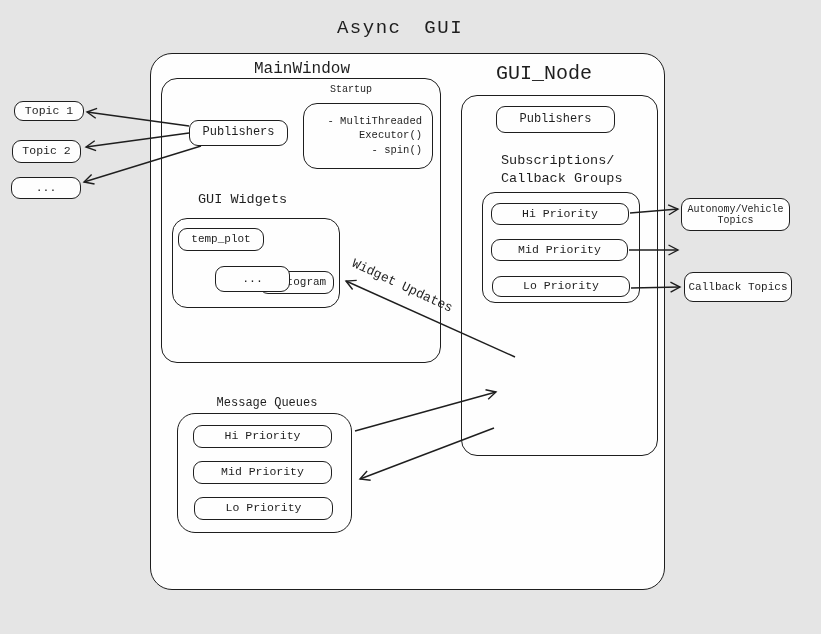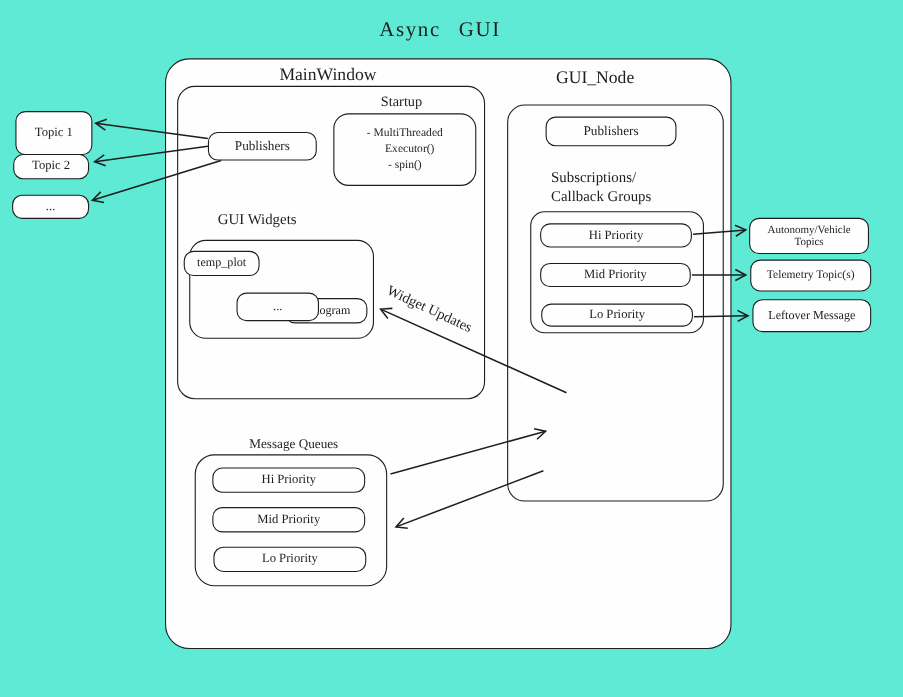--- a/index.html
+++ b/index.html
@@ -1,65 +1,65 @@
 <!DOCTYPE html>
 <html><head>
 <meta charset="utf-8">
 <style>
   html,body { margin:0; padding:0; }
   body { background:#ffffff; }
   .canvas {
     position:relative; width:821px; height:634px;
-    background:#5eead4; overflow:hidden;
-    font-family:Liberation Serif, serif; color:#1e1e1e;
+    background:#e5e5e5; overflow:hidden;
+    font-family:Liberation Mono, monospace; color:#1e1e1e;
   }
   .box {
     position:absolute; box-sizing:border-box;
     border:1.5px solid #1e1e1e; border-radius:9px;
     background:#fefefe;
     display:flex; align-items:center; justify-content:center;
     font-size:11.5px; line-height:1.1; text-align:center;
   }
   .container { border-radius:16px; }
   .label { position:absolute; white-space:nowrap; }
   .arrows { position:absolute; left:0; top:0; pointer-events:none; }
 
   #t-title { left:330px; top:17px; width:140px; text-align:center; font-size:19px; letter-spacing:1.5px; word-spacing:10px; }
   #b-outer { left:150px; top:53px; width:515px; height:537px; border-radius:22px; }
   #l-mainwindow { left:254px; top:60px; width:122px; font-size:16px; }
-  #l-guinode { left:496px; top:62px; width:90px; text-align:center; font-size:16px; }
+  #l-guinode { left:496px; top:62px; width:90px; text-align:center; font-size:20px; }
 
   #b-mainwindow { left:161px; top:78px; width:280px; height:285px; }
-  #l-startup { left:330px; top:84px; width:70px; text-align:center; font-size:13px; }
-  #b-startup { left:303px; top:103px; width:130px; height:66px; border-radius:14px; flex-direction:column; align-items:center; justify-content:center; padding:4px 10px; font-size:10.5px; text-align:left; }
+  #l-startup { left:330px; top:84px; width:70px; text-align:left; font-size:10px; }
+  #b-startup { left:303px; top:103px; width:130px; height:66px; border-radius:14px; flex-direction:column; align-items:flex-end; justify-content:center; padding:4px 10px; font-size:10.5px; text-align:left; }
   #b-startup .cont { margin-left:9px; }
   #b-startup div { margin:1.5px 0; }
   #b-pub-mw { left:189px; top:120px; width:99px; height:26px; font-size:12px; }
 
   #l-widgets { left:198px; top:192px; width:100px; font-size:13.5px; }
   #b-widgets { left:172px; top:218px; width:168px; height:90px; border-radius:15px; }
-  #b-tempplot { left:167px; top:228px; width:69px; height:23px; font-size:11px; }
+  #b-tempplot { left:178px; top:228px; width:86px; height:23px; font-size:11px; }
   #b-histogram { left:259px; top:228px; width:75px; height:23px; font-size:11px;margin-top:43px; }
   #b-widgets-dots { left:215px; top:266px; width:75px; height:26px; }
 
   #b-guinode { left:461px; top:95px; width:197px; height:361px; }
   #b-pub-gn { left:496px; top:106px; width:119px; height:27px; font-size:12px; }
   #l-subs { left:501px; top:152px; font-size:13.5px; line-height:18px; }
   #b-subgroup { left:482px; top:192px; width:158px; height:111px; border-radius:13px; }
   #b-hi-gn { left:491px; top:203px; width:138px; height:22px; }
   #b-mid-gn { left:491px; top:239px; width:137px; height:22px; }
   #b-lo-gn { left:492px; top:276px; width:138px; height:21px; }
   #b-queue-ing { left:503px; top:355px; width:145px; height:36px; border-radius:12px; font-size:11px; }
   #b-msg-ing { left:494px; top:418px; width:141px; height:26px; font-size:11.5px; }
 
   #b-autonomy { left:681px; top:198px; width:109px; height:33px; font-size:10px; flex-direction:column; }
   #b-telemetry { left:682px; top:236px; width:110px; height:29px; font-size:10.5px; }
   #b-leftover { left:684px; top:272px; width:108px; height:30px; font-size:11px; }
 
-  #b-topic1 { left:14px; top:101px; width:70px; height:40px; }
+  #b-topic1 { left:14px; top:101px; width:70px; height:20px; }
   #b-topic2 { left:12px; top:140px; width:69px; height:23px; }
   #b-topic-dots { left:11px; top:177px; width:70px; height:22px; }
 
   #l-mq { left:212px; top:396px; width:110px; text-align:center; font-size:12px; }
   #b-mq { left:177px; top:413px; width:175px; height:120px; border-radius:18px; }
   #b-hi-mq { left:193px; top:425px; width:139px; height:23px; }
   #b-mid-mq { left:193px; top:461px; width:139px; height:23px; }
   #b-lo-mq { left:194px; top:497px; width:139px; height:23px; }
 
   #l-widget-updates { left:356px; top:256px; font-size:13px; transform:rotate(25deg); transform-origin:left top; }
@@ -104,22 +104,21 @@
   </div>
   <div class="box container" id="b-subgroup"></div>
   <div class="box" id="b-hi-gn">Hi Priority</div>
   <div class="box" id="b-mid-gn">Mid Priority</div>
   <div class="box" id="b-lo-gn">Lo Priority</div>
 
   <div class="box" id="b-autonomy">
     <div>Autonomy/Vehicle</div>
     <div>Topics</div>
   </div>
-  <div class="box" id="b-telemetry">Telemetry Topic(s)</div>
-  <div class="box" id="b-leftover">Leftover Message</div>
+  <div class="box" id="b-leftover">Callback Topics</div>
 
   <div class="box" id="b-topic1">Topic 1</div>
   <div class="box" id="b-topic2">Topic 2</div>
   <div class="box" id="b-topic-dots">...</div>
 
   <div class="label" id="l-widget-updates">Widget Updates</div>
 
   <svg class="arrows" width="821" height="634" viewBox="0 0 821 634">
     <defs>
       <marker id="ah" markerWidth="14" markerHeight="14" refX="10.5" refY="6" orient="auto" markerUnits="userSpaceOnUse">

